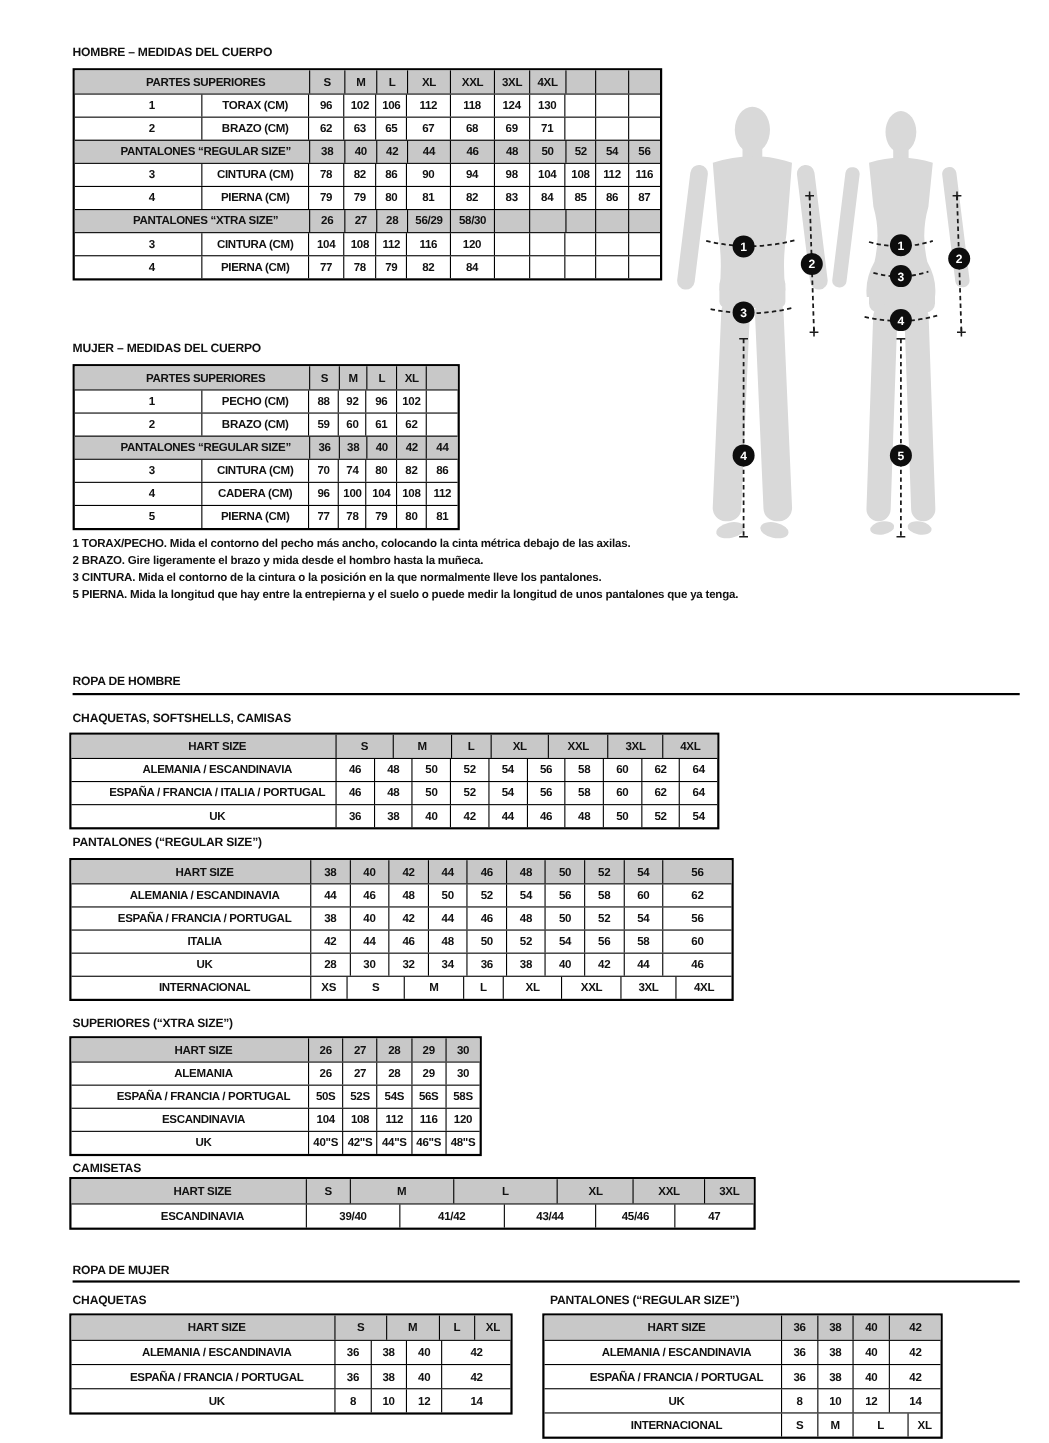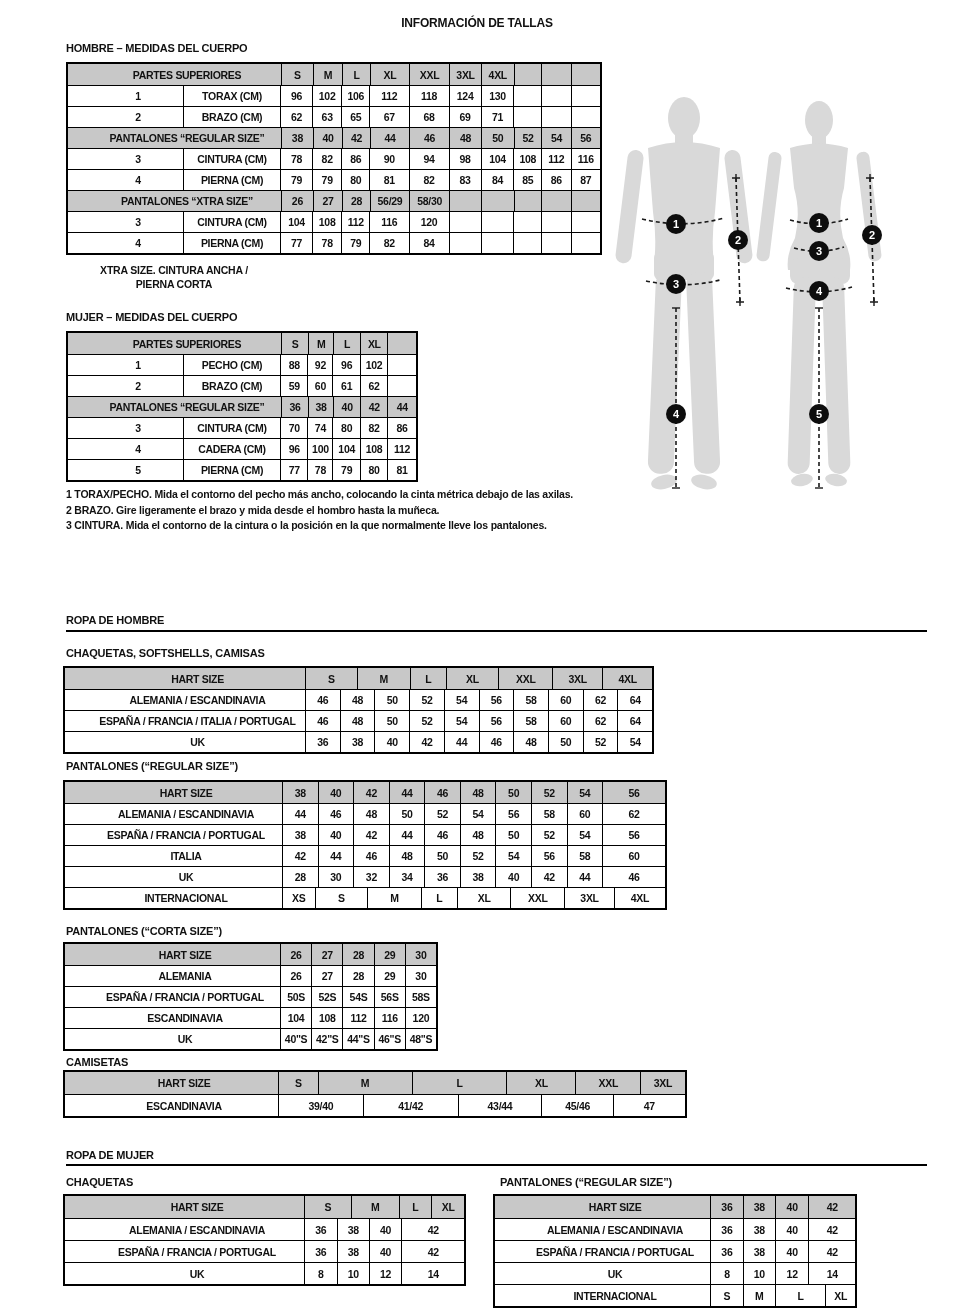--- a/index.html
+++ b/index.html
@@ -51,21 +51,20 @@
   #wp-label  { top:1176px; left:500px; }
   #wp-table  { top:1194px; left:493px; width:364px; }
 
   svg text.badge-num { fill:#fff; font-family:"Liberation Sans", sans-serif; font-size:11px; font-weight:bold; }
 </style>
 </head>
 <body>
 
 <div class="page">
 
-  <div class="abs title">INFORMACIÓN DE TALLAS</div>
 
   <div class="abs hdg" id="men-heading">HOMBRE – MEDIDAS DEL CUERPO</div>
   <div class="abs tbl" id="men-table">
       <div class="trow gray">
         <div class="tcell" style="flex: 0 0 188px;">PARTES SUPERIORES</div>
         <div class="tcell" style="flex: 35 0 0px;">S</div>
         <div class="tcell" style="flex: 32 0 0px;">M</div>
         <div class="tcell" style="flex: 30 0 0px;">L</div>
         <div class="tcell" style="flex: 44 0 0px;">XL</div>
         <div class="tcell" style="flex: 45 0 0px;">XXL</div>
@@ -252,24 +251,20 @@
       <text class="badge-num" x="260" y="147" text-anchor="middle">2</text>
       <circle cx="207" cy="159" r="10" fill="#0d0d0d"></circle>
       <text class="badge-num" x="207" y="163" text-anchor="middle">3</text>
       <circle cx="207" cy="199" r="10" fill="#0d0d0d"></circle>
       <text class="badge-num" x="207" y="203" text-anchor="middle">4</text>
       <circle cx="207" cy="322" r="10" fill="#0d0d0d"></circle>
       <text class="badge-num" x="207" y="326" text-anchor="middle">5</text>
     </g>
   </svg>
 
-  <div class="abs" id="xtra-note">
-    <div>XTRA SIZE. CINTURA ANCHA /</div>
-    <div>PIERNA CORTA</div>
-  </div>
 
   <div class="abs hdg" id="women-heading">MUJER – MEDIDAS DEL CUERPO</div>
   <div class="abs tbl" id="women-table">
       <div class="trow gray">
         <div class="tcell" style="flex: 0 0 188px;">PARTES SUPERIORES</div>
         <div class="tcell" style="flex: 33 0 0px;">S</div>
         <div class="tcell" style="flex: 30 0 0px;">M</div>
         <div class="tcell" style="flex: 33 0 0px;">L</div>
         <div class="tcell" style="flex: 33 0 0px;">XL</div>
         <div class="tcell" style="flex: 35 0 0px;"></div>
@@ -326,20 +321,21 @@
         <div class="tcell" style="flex: 33 0 0px;">79</div>
         <div class="tcell" style="flex: 33 0 0px;">80</div>
         <div class="tcell" style="flex: 35 0 0px;">81</div>
       </div>
     </div>
 
   <div class="abs" id="notes">
     <div class="note-line">1 TORAX/PECHO. Mida el contorno del pecho más ancho, colocando la cinta métrica debajo de las axilas.</div>
     <div class="note-line">2 BRAZO. Gire ligeramente el brazo y mida desde el hombro hasta la muñeca.</div>
     <div class="note-line">3 CINTURA. Mida el contorno de la cintura o la posición en la que normalmente lleve los pantalones.</div>
+    <div class="note-line">5 PIERNA. Mida la longitud que hay entre la entrepierna y el suelo o puede medir la longitud de unos pantalones que ya tenga.</div>
   </div>
 
 
   <div class="abs hdg" id="ropa-hombre-label">ROPA DE HOMBRE</div>
   <div class="abs rule" id="rule-hombre"></div>
 
   <div class="abs hdg" id="mj-label">CHAQUETAS, SOFTSHELLS, CAMISAS</div>
   <div class="abs tbl" id="mj-table">
       <div class="trow gray">
         <div class="tcell" style="flex: 0 0 215px;">HART SIZE</div>
@@ -465,21 +461,21 @@
         <div class="tcell" style="flex: 57 0 0px;">S</div>
         <div class="tcell" style="flex: 58 0 0px;">M</div>
         <div class="tcell" style="flex: 38 0 0px;">L</div>
         <div class="tcell" style="flex: 58 0 0px;">XL</div>
         <div class="tcell" style="flex: 58 0 0px;">XXL</div>
         <div class="tcell" style="flex: 54 0 0px;">3XL</div>
         <div class="tcell" style="flex: 55 0 0px;">4XL</div>
       </div>
     </div>
 
-  <div class="abs hdg" id="mpx-label">PANTALONES (“CORTA SIZE”)</div>
+  <div class="abs hdg" id="mpx-label">SUPERIORES (“XTRA SIZE”)</div>
   <div class="abs tbl" id="mpx-table">
       <div class="trow gray">
         <div class="tcell" style="flex: 0 0 190px;">HART SIZE</div>
         <div class="tcell" style="flex: 37 0 0px;">26</div>
         <div class="tcell" style="flex: 37 0 0px;">27</div>
         <div class="tcell" style="flex: 37 0 0px;">28</div>
         <div class="tcell" style="flex: 37 0 0px;">29</div>
         <div class="tcell" style="flex: 37 0 0px;">30</div>
       </div>
       <div class="trow">

